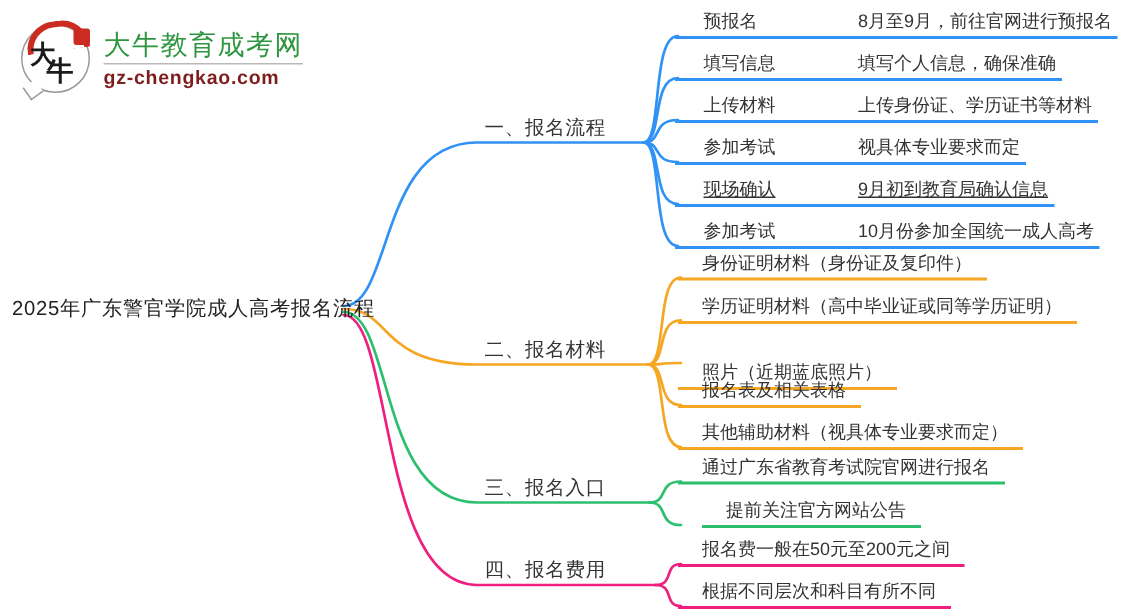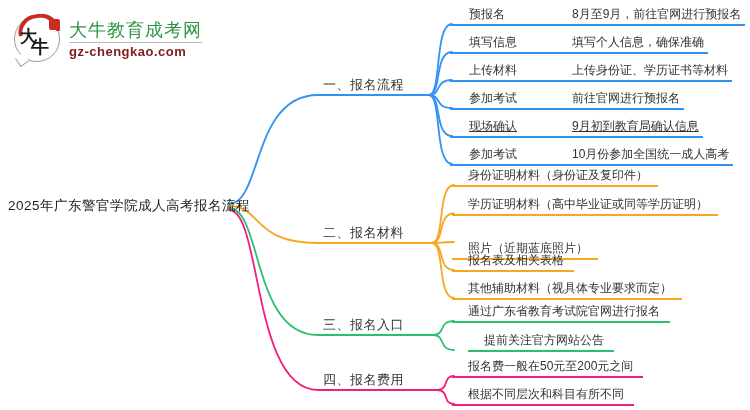--- a/index.html
+++ b/index.html
@@ -82,21 +82,21 @@
     <div class="pair-row" style="left: 450px; top: 34px; border-bottom-color: rgb(49, 146, 245);">
       <span class="pair-label">填写信息</span>
       <span class="pair-detail">填写个人信息，确保准确</span>
     </div>
     <div class="pair-row" style="left: 450px; top: 62px; border-bottom-color: rgb(49, 146, 245);">
       <span class="pair-label">上传材料</span>
       <span class="pair-detail">上传身份证、学历证书等材料</span>
     </div>
     <div class="pair-row" style="left: 450px; top: 90px; border-bottom-color: rgb(49, 146, 245);">
       <span class="pair-label">参加考试</span>
-      <span class="pair-detail">前往官网进行预报名</span>
+      <span class="pair-detail">视具体专业要求而定</span>
     </div>
     <div class="pair-row" style="left: 450px; top: 118px; border-bottom-color: rgb(49, 146, 245); text-decoration: underline;">
       <span class="pair-label">现场确认</span>
       <span class="pair-detail">9月初到教育局确认信息</span>
     </div>
     <div class="pair-row" style="left: 450px; top: 146px; border-bottom-color: rgb(49, 146, 245);">
       <span class="pair-label">参加考试</span>
       <span class="pair-detail">10月份参加全国统一成人高考</span>
     </div>
     <div class="branch-label" style="left: 323px; top: 224px;">二、报名材料</div>

